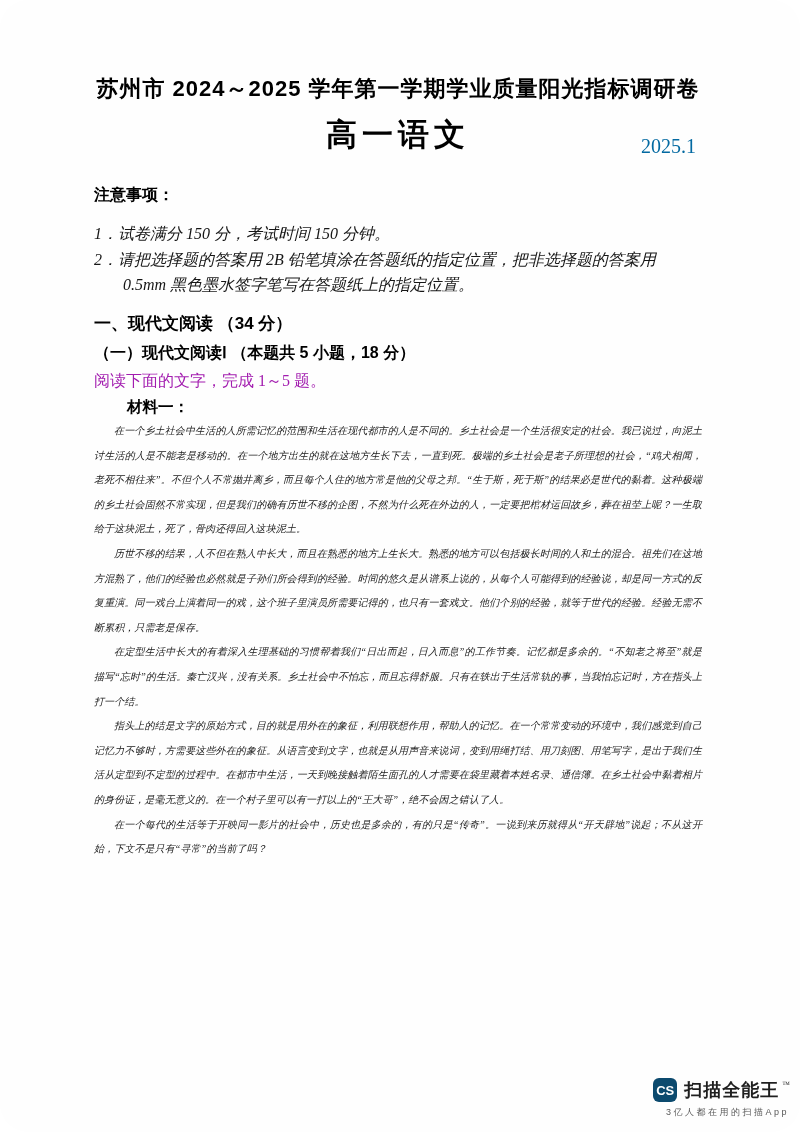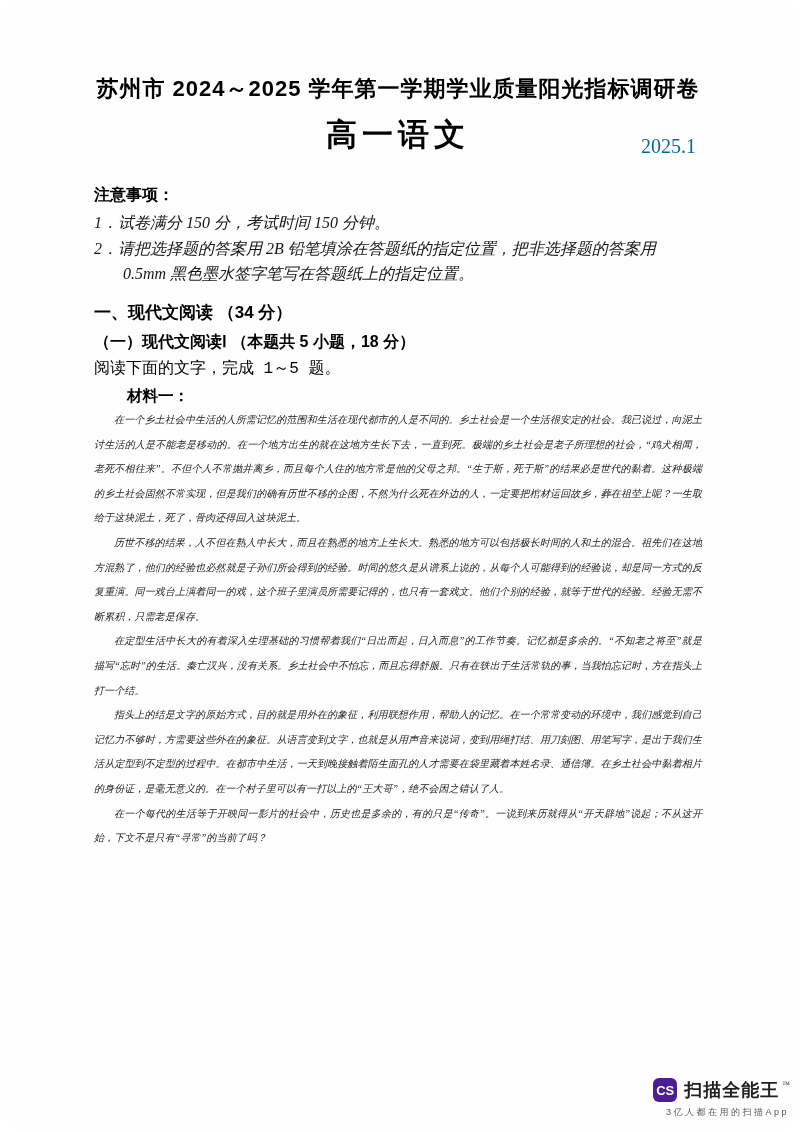--- a/index.html
+++ b/index.html
@@ -47,21 +47,21 @@
     right: 6px; bottom: 0px;
     font-size: 20px;
     color: #0369a1;
   }
   .notice { margin-top: 24px; font-size: 16px; }
   .notice-heading {
     font-family: "Liberation Sans", sans-serif;
     font-weight: bold;
     color: #000;
     line-height: 25px;
-    margin-bottom: 3px;
+    margin-bottom: 14px;
   }
   .notice-item {
     font-style: italic;
     line-height: 25.5px;
     padding-left: 29px;
     text-indent: -29px;
     color: #161616;
   }
   .part-heading {
     margin-top: 13px;
@@ -76,22 +76,21 @@
     font-family: "Liberation Sans", sans-serif;
     font-weight: bold;
     font-size: 16px;
     line-height: 25px;
     color: #000;
   }
   .instruction {
     margin-top: 3px;
     font-size: 16px;
     line-height: 25px;
-    color: #000000;
-    font-family: Liberation Mono, monospace;
+    color: #a21caf;
   }
   .material-label {
     margin-top: 2px;
     font-family: "Liberation Sans", sans-serif;
     font-weight: bold;
     font-size: 15.5px;
     line-height: 24.6px;
     padding-left: 33px;
     color: #000;
   }
@@ -186,19 +185,19 @@
     <p class="para">历世不移的结果，人不但在熟人中长大，而且在熟悉的地方上生长大。熟悉的地方可以包括极长时间的人和土的混合。祖先们在这地方混熟了，他们的经验也必然就是子孙们所会得到的经验。时间的悠久是从谱系上说的，从每个人可能得到的经验说，却是同一方式的反复重演。同一戏台上演着同一的戏，这个班子里演员所需要记得的，也只有一套戏文。他们个别的经验，就等于世代的经验。经验无需不断累积，只需老是保存。</p>
     <p class="para">在定型生活中长大的有着深入生理基础的习惯帮着我们“日出而起，日入而息”的工作节奏。记忆都是多余的。“不知老之将至”就是描写“忘时”的生活。秦亡汉兴，没有关系。乡土社会中不怕忘，而且忘得舒服。只有在轶出于生活常轨的事，当我怕忘记时，方在指头上打一个结。</p>
     <p class="para">指头上的结是文字的原始方式，目的就是用外在的象征，利用联想作用，帮助人的记忆。在一个常常变动的环境中，我们感觉到自己记忆力不够时，方需要这些外在的象征。从语言变到文字，也就是从用声音来说词，变到用绳打结、用刀刻图、用笔写字，是出于我们生活从定型到不定型的过程中。在都市中生活，一天到晚接触着陌生面孔的人才需要在袋里藏着本姓名录、通信簿。在乡土社会中黏着相片的身份证，是毫无意义的。在一个村子里可以有一打以上的“王大哥”，绝不会因之错认了人。</p>
     <p class="para">在一个每代的生活等于开映同一影片的社会中，历史也是多余的，有的只是“传奇”。一说到来历就得从“开天辟地”说起；不从这开始，下文不是只有“寻常”的当前了吗？</p>
 
   </div>
 
 
   <div class="watermark">
     <div class="wm-row">
-      <span class="wm-badge" style="background: #4c1d95;">CS</span>
+      <span class="wm-badge" style="background: #0c4a6e;">CS</span>
       <span class="wm-name">扫描全能王</span>
       <span class="wm-tm">™</span>
     </div>
     <div class="wm-tagline">3亿人都在用的扫描App</div>
   </div>
 </div>
 
 </body></html>

